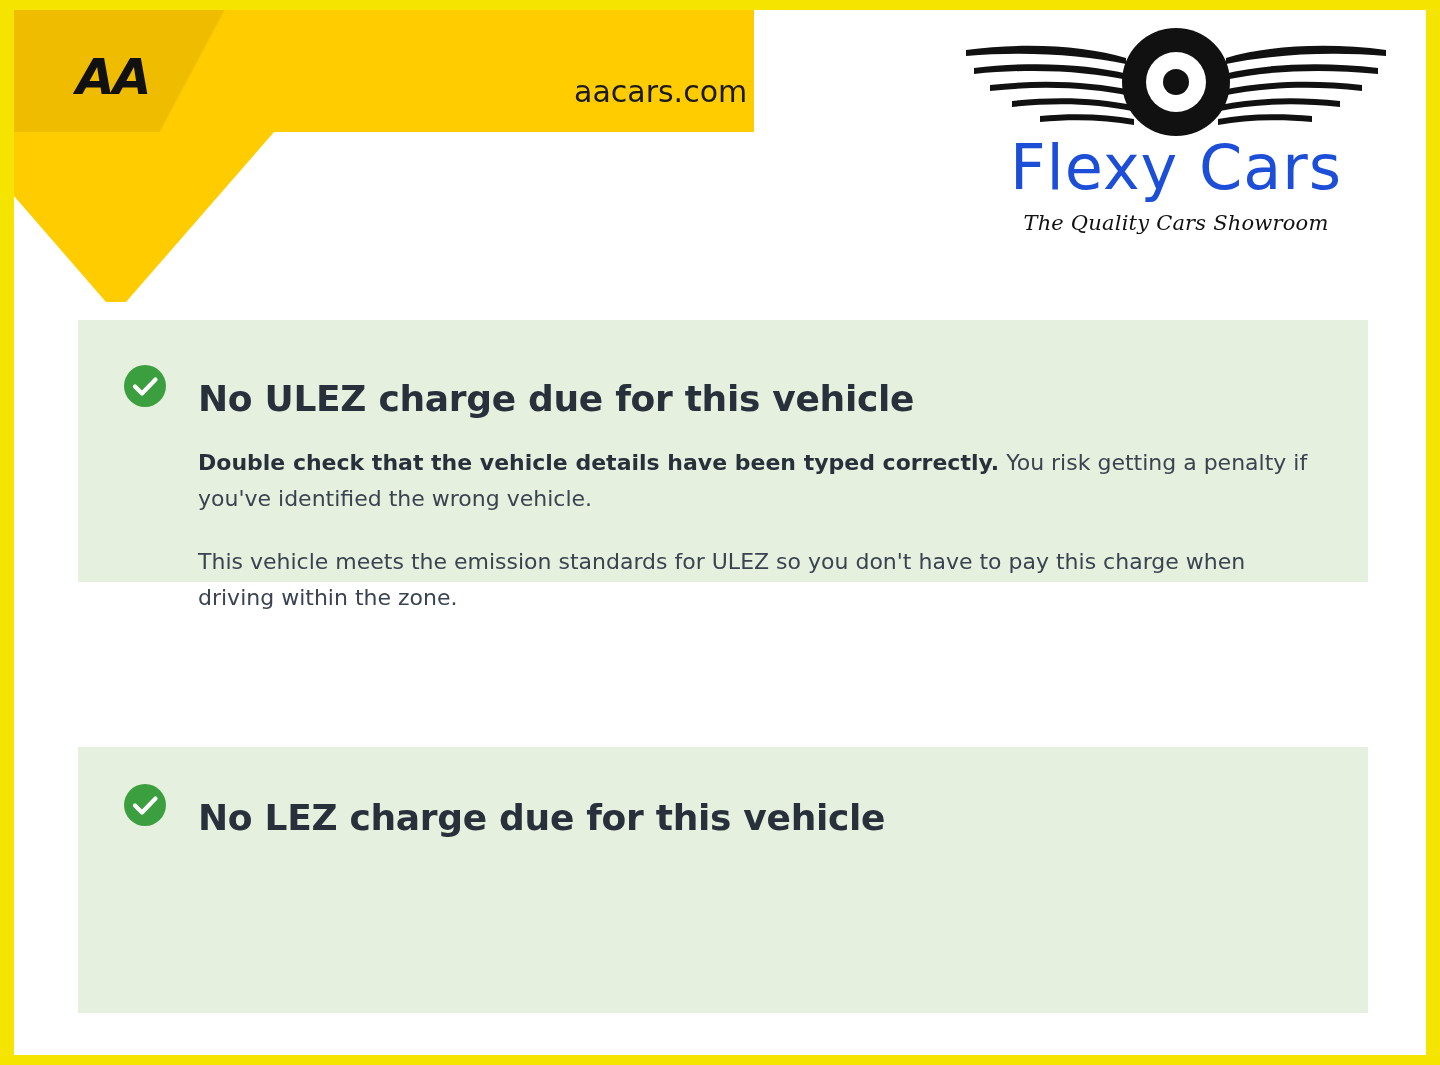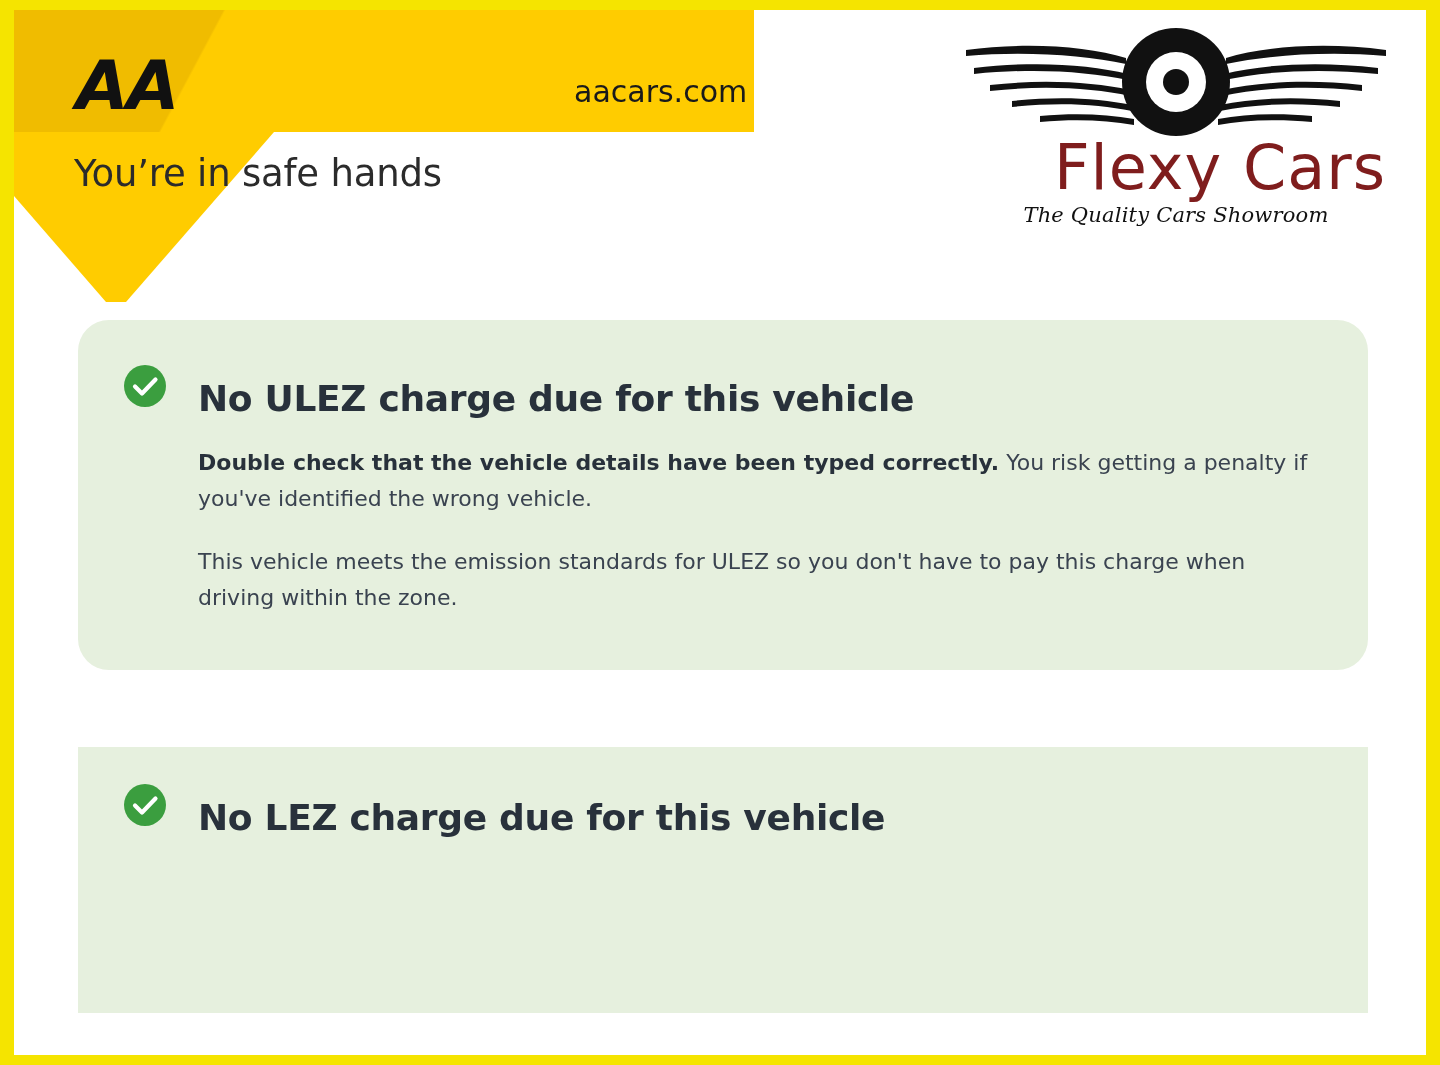--- a/index.html
+++ b/index.html
@@ -51,21 +51,21 @@
     top: 0;
     width: 740px;
     height: 122px;
     background: linear-gradient(118deg, #f0bc00 0%, #f0bc00 26%, #ffcc00 26.3%, #ffcc00 100%);
   }
   .aa-logo {
     position: absolute;
     left: 62px;
     top: 42px;
     font-family: "DejaVu Sans", sans-serif;
-    font-size: 68px;
+    font-size: 50px;
     font-weight: bold;
     font-style: italic;
     letter-spacing: -2px;
     color: #111111;
     line-height: 1;
   }
   .aa-url {
     position: absolute;
     left: 560px;
     top: 64px;
@@ -92,45 +92,44 @@
     text-align: center;
   }
   .flexy-wings {
     width: 420px;
     height: 118px;
     display: block;
   }
   .flexy-name {
     font-family: "DejaVu Sans", sans-serif;
     font-size: 62px;
-    color: #7f1d1d;
+    color: #1d4ed8;
     line-height: 1.02;
     letter-spacing: 1px;
     margin-top: -6px;
-    text-align: right;
   }
   .flexy-sub {
     font-family: "DejaVu Serif", serif;
     font-style: italic;
     font-size: 21px;
     color: #111111;
-    margin-top: 4px;
+    margin-top: 12px;
     letter-spacing: 0.2px;
   }
 
   
   .panel {
     position: absolute;
     left: 64px;
     width: 1290px;
     background: #e6f0de;
     box-sizing: border-box;
     padding: 28px 0 34px 0;
   }
-  #panel-ulez { top: 310px; height: 350px; border-radius: 31px; }
+  #panel-ulez { top: 310px; height: 262px; }
   #panel-lez  { top: 737px; height: 266px; }
 
   .check {
     position: absolute;
     left: 46px;
     width: 42px;
     height: 42px;
     border-radius: 50%;
     background: #3b9e3f;
   }
@@ -171,21 +170,20 @@
 
   <div class="header">
 
     <div class="aa-banner">
       <div class="aa-shadow"></div>
     </div>
     <div class="aa-wedge"></div>
 
     <div class="aa-logo">AA</div>
     <div class="aa-url">aacars.com</div>
-    <div class="aa-tagline">You’re in safe hands</div>
 
     <div class="flexy">
       <svg class="flexy-wings" viewBox="0 0 420 118">
         <g fill="#111111">
 
           <path d="M0 26 C60 18 120 22 160 34 L160 40 C118 31 58 27 0 32 Z"></path>
           <path d="M8 44 C66 37 122 40 162 50 L162 56 C120 47 66 44 8 50 Z"></path>
           <path d="M24 61 C78 55 126 58 164 66 L164 72 C126 64 78 61 24 67 Z"></path>
           <path d="M46 77 C92 72 132 74 166 81 L166 87 C132 80 92 78 46 83 Z"></path>
           <path d="M74 92 C108 89 140 90 168 95 L168 101 C140 96 108 95 74 98 Z"></path>

